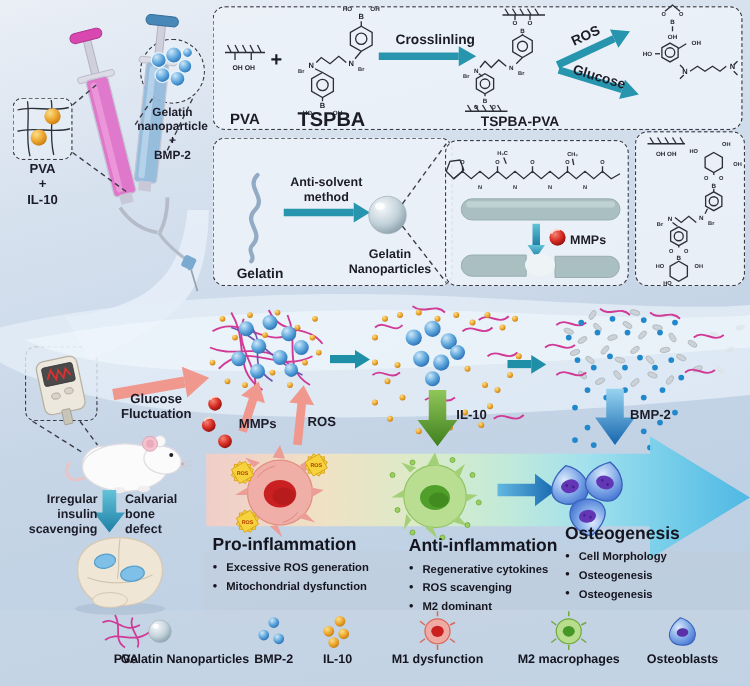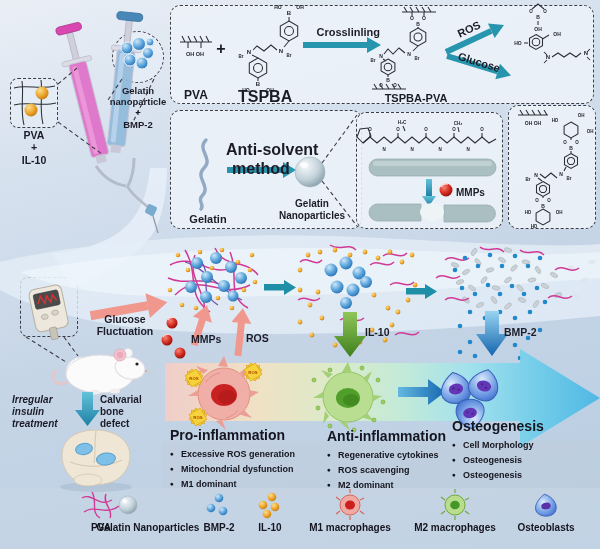--- a/index.html
+++ b/index.html
@@ -4,21 +4,21 @@
 <style>
   html,body{margin:0;padding:0;}
   #stage{position:relative;width:600px;height:549px;overflow:hidden;
     background:linear-gradient(165deg,#eaeff6 0%,#d6e1ee 25%,#c6d5e6 55%,#b7cde2 100%);
     font-family:"Liberation Sans",sans-serif;}
   .dashbox{position:absolute;border:1.6px dashed #3c3c46;border-radius:10px;
     background:rgba(236,242,248,.9);z-index:1;box-sizing:border-box;}
   .dashbox.clear{background:rgba(240,246,252,.35);}
   svg.art{position:absolute;left:0;top:0;z-index:2;pointer-events:none;}
   .lbl{position:absolute;font-weight:700;color:#1c1c28;line-height:1.18;z-index:3;white-space:nowrap;}
-  .c{text-align:center;} .r{font-style:italic;}
+  .c{text-align:center;} .r{text-align:right;}
   .atom{font-family:"Liberation Sans",sans-serif;font-weight:700;fill:#23272f;text-anchor:middle;font-size:6px;}
   .a55{font-size:5.5px;} .a5{font-size:5px;} .a45{font-size:4.5px;}
   .bond{stroke:#2b2f37;stroke-width:1.05;fill:none;}
   .col{position:absolute;z-index:3;}
   .col .t{font-weight:700;font-size:14px;color:#15151f;white-space:nowrap;}
   .col ul{list-style:none;margin:6px 0 0;padding:0;}
   .col li{position:relative;font-size:9px;font-weight:700;color:#15151f;
     margin:0 0 5px;padding-left:11px;white-space:nowrap;}
   .col li::before{content:"\25CF";position:absolute;left:0;top:1px;font-size:6.5px;}
   .leg{position:absolute;top:522px;font-size:10px;font-weight:700;color:#15151f;
@@ -706,21 +706,21 @@
   </div>
 
   <div class="lbl c" style="left:176px;top:88px;width:40px;font-size:12px;">PVA</div>
   <div class="lbl c" style="left:210px;top:40px;width:22px;font-size:16px;">+</div>
   <div class="lbl c" style="left:238px;top:88px;width:52px;font-size:16px;">TSPBA</div>
   <div class="lbl c" style="left:300px;top:26px;width:80px;font-size:11px;text-align:right;">Crosslinling</div>
   <div class="lbl c" style="left:383px;top:92px;width:66px;font-size:11px;">TSPBA-PVA</div>
   <div class="lbl c rot" style="left:450px;top:23px;width:38px;font-size:11px;transform:rotate(-25deg);">ROS</div>
   <div class="lbl c rot" style="left:450px;top:56px;width:58px;font-size:11px;transform:rotate(17deg);">Glucose</div>
 
-  <div class="lbl c" style="left:226px;top:141px;width:70px;font-size:16px;">
+  <div class="lbl c" style="left:226px;top:141px;width:70px;font-size:10px;">
     <div>Anti-solvent</div>
     <div>method</div>
   </div>
   <div class="lbl c" style="left:186px;top:213px;width:44px;font-size:11px;">Gelatin</div>
   <div class="lbl c" style="left:272px;top:198px;width:80px;font-size:10px;">
     <div>Gelatin</div>
     <div>Nanoparticles</div>
   </div>
   <div class="lbl" style="left:456px;top:187px;font-size:10px;">MMPs</div>
 
@@ -729,34 +729,33 @@
     <div>Fluctuation</div>
   </div>
   <div class="lbl" style="left:191px;top:333px;font-size:10.5px;">MMPs</div>
   <div class="lbl" style="left:246px;top:332px;font-size:10.5px;">ROS</div>
   <div class="lbl" style="left:365px;top:326px;font-size:10.5px;">IL-10</div>
   <div class="lbl" style="left:504px;top:326px;font-size:10.5px;">BMP-2</div>
 
   <div class="lbl r" style="left:12px;top:394px;width:66px;font-size:10px;">
     <div>Irregular</div>
     <div>insulin</div>
-    <div>treatment</div>
+    <div>scavenging</div>
   </div>
   <div class="lbl" style="left:100px;top:394px;width:54px;font-size:10px;">
     <div>Calvarial</div>
     <div>bone</div>
     <div>defect</div>
   </div>
 
   <div class="col" style="left:170px;top:427px;width:135px;">
     <div class="t">Pro-inflammation</div>
     <ul>
       <li>Excessive ROS generation</li>
       <li>Mitochondrial dysfunction</li>
-      <li>M1 dominant</li>
     </ul>
   </div>
   <div class="col" style="left:305px;top:428px;width:135px;margin-left:22px;">
     <div class="t">Anti-inflammation</div>
     <ul>
       <li>Regenerative cytokines</li>
       <li>ROS scavenging</li>
       <li>M2 dominant</li>
     </ul>
   </div>
@@ -766,17 +765,17 @@
       <li>Cell Morphology</li>
       <li>Osteogenesis</li>
       <li>Osteogenesis</li>
     </ul>
   </div>
 
   <div class="leg" style="left:61px;width:80px;">PVA</div>
   <div class="leg" style="left:75px;width:106px;margin-left:20px;">Gelatin Nanoparticles</div>
   <div class="leg" style="left:179px;width:80px;">BMP-2</div>
   <div class="leg" style="left:230px;width:80px;">IL-10</div>
-  <div class="leg" style="left:300px;width:100px;">M1 macrophages</div>
+  <div class="leg" style="left:300px;width:100px;">M1 dysfunction</div>
   <div class="leg" style="left:405px;width:100px;">M2 macrophages</div>
   <div class="leg" style="left:496px;width:100px;">Osteoblasts</div>
 
 </div>
 
 </body></html>

